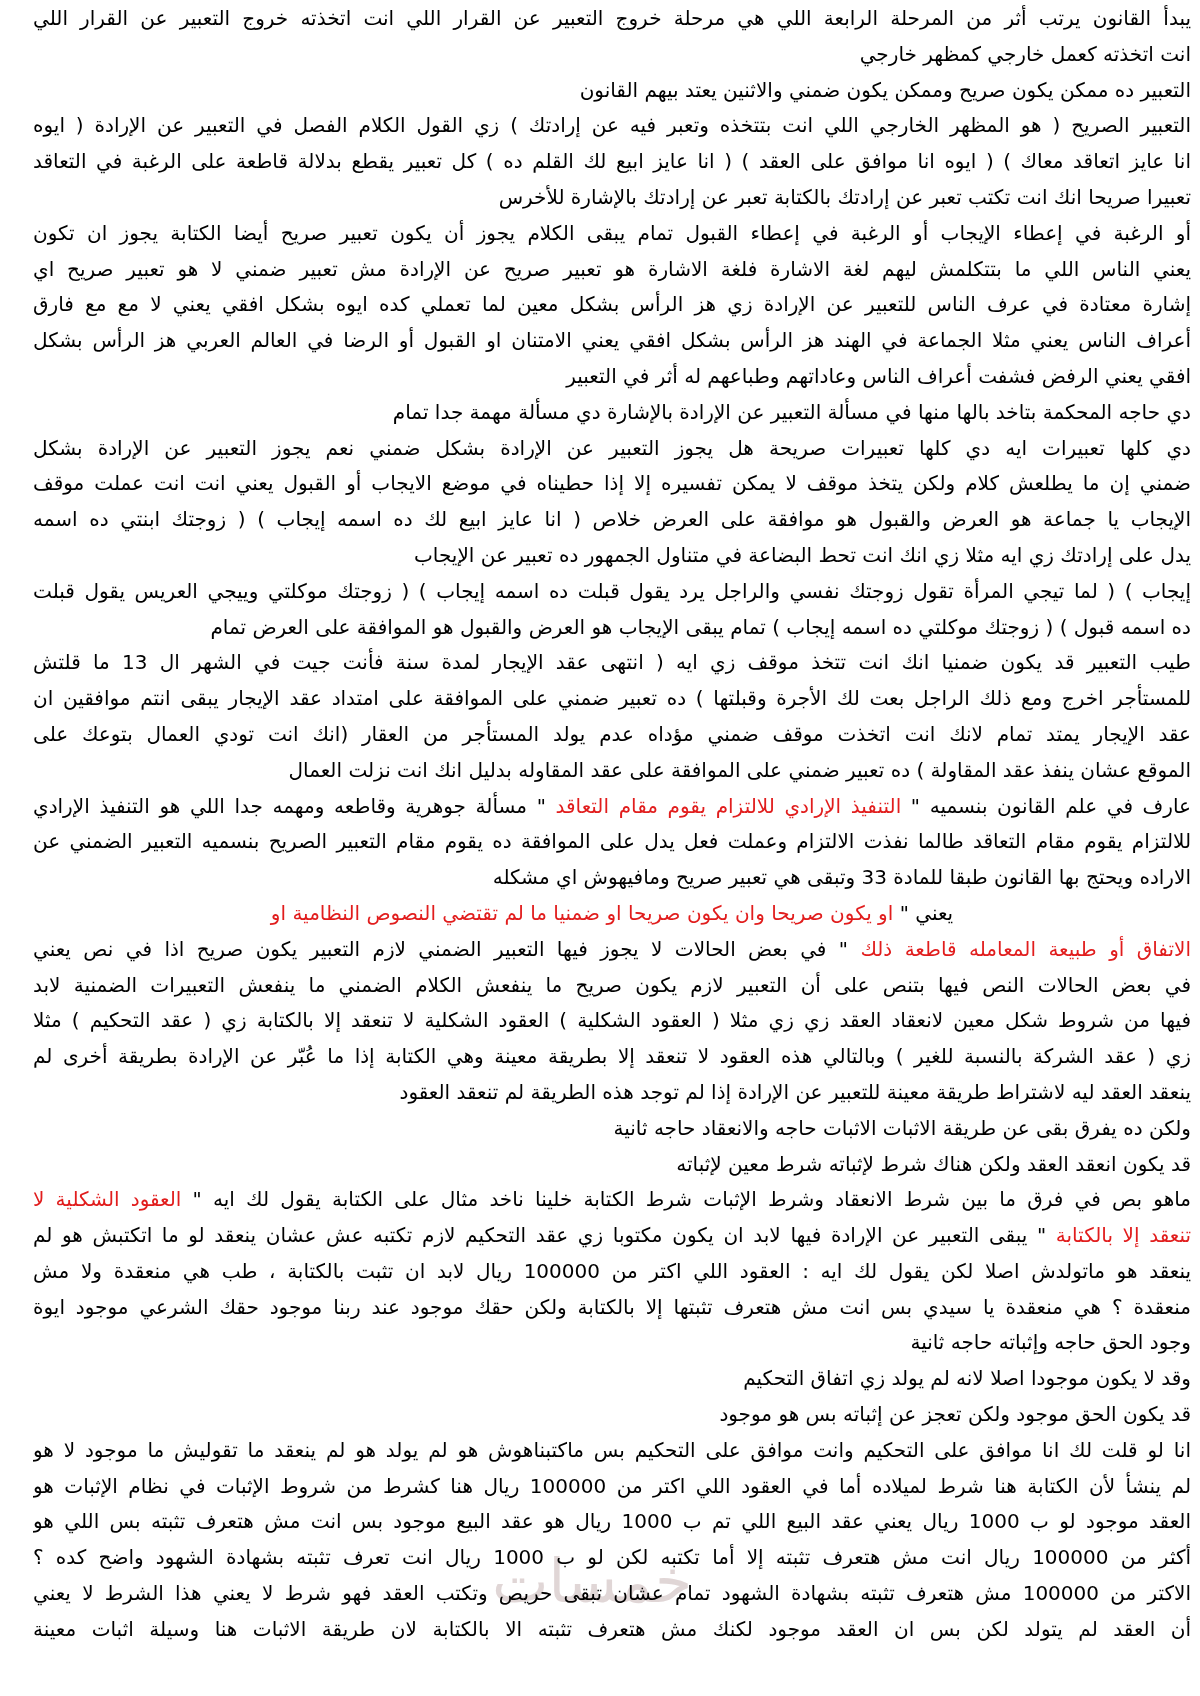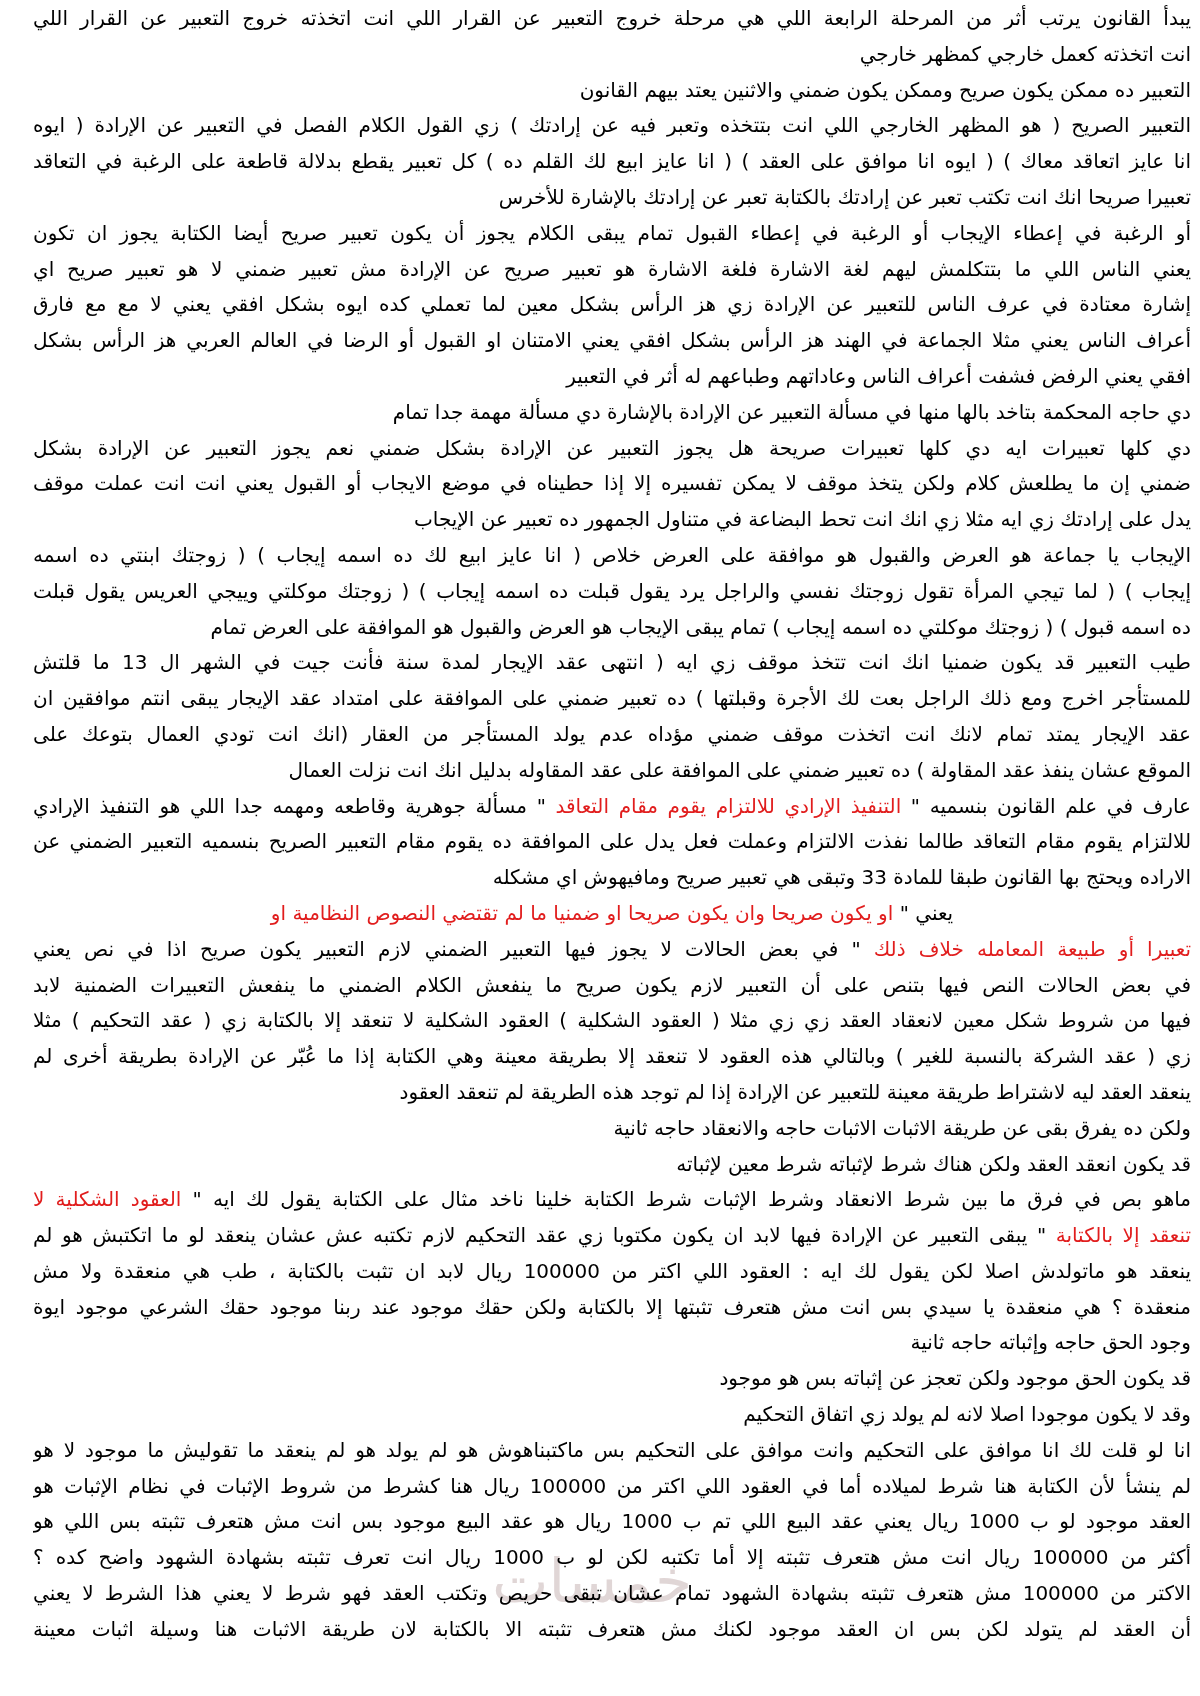--- a/index.html
+++ b/index.html
@@ -56,46 +56,46 @@
       <div class="line full"><span>انا عايز اتعاقد معاك ) ( ايوه انا موافق على العقد ) ( انا عايز ابيع لك القلم ده ) كل تعبير يقطع بدلالة قاطعة على الرغبة في التعاقد</span></div>
       <div class="line right"><span>تعبيرا صريحا انك انت تكتب تعبر عن إرادتك بالكتابة تعبر عن إرادتك بالإشارة للأخرس</span></div>
       <div class="line full"><span>أو الرغبة في إعطاء الإيجاب أو الرغبة في إعطاء القبول تمام يبقى الكلام يجوز أن يكون تعبير صريح أيضا الكتابة يجوز ان تكون</span></div>
       <div class="line full"><span>يعني الناس اللي ما بتتكلمش ليهم لغة الاشارة فلغة الاشارة هو تعبير صريح عن الإرادة مش تعبير ضمني لا هو تعبير صريح اي</span></div>
       <div class="line full"><span>إشارة معتادة في عرف الناس للتعبير عن الإرادة زي هز الرأس بشكل معين لما تعملي كده ايوه بشكل افقي يعني لا مع مع فارق</span></div>
       <div class="line full"><span>أعراف الناس يعني مثلا الجماعة في الهند هز الرأس بشكل افقي يعني الامتنان او القبول أو الرضا في العالم العربي هز الرأس بشكل</span></div>
       <div class="line right"><span>افقي يعني الرفض فشفت أعراف الناس وعاداتهم وطباعهم له أثر في التعبير</span></div>
       <div class="line right"><span>دي حاجه المحكمة بتاخد بالها منها في مسألة التعبير عن الإرادة بالإشارة دي مسألة مهمة جدا تمام</span></div>
       <div class="line full"><span>دي كلها تعبيرات ايه دي كلها تعبيرات صريحة هل يجوز التعبير عن الإرادة بشكل ضمني نعم يجوز التعبير عن الإرادة بشكل</span></div>
       <div class="line full"><span>ضمني إن ما يطلعش كلام ولكن يتخذ موقف لا يمكن تفسيره إلا إذا حطيناه في موضع الايجاب أو القبول يعني انت انت عملت موقف</span></div>
+      <div class="line full"><span>الإيجاب يا جماعة هو العرض والقبول هو موافقة على العرض خلاص ( انا عايز ابيع لك ده اسمه إيجاب ) ( زوجتك ابنتي ده اسمه</span></div>
       <div class="line right"><span>يدل على إرادتك  زي ايه مثلا زي انك انت تحط البضاعة في متناول الجمهور ده تعبير عن الإيجاب</span></div>
-      <div class="line full"><span>الإيجاب يا جماعة هو العرض والقبول هو موافقة على العرض خلاص ( انا عايز ابيع لك ده اسمه إيجاب ) ( زوجتك ابنتي ده اسمه</span></div>
       <div class="line full"><span>إيجاب ) ( لما تيجي المرأة تقول زوجتك نفسي والراجل يرد يقول قبلت ده اسمه إيجاب ) ( زوجتك موكلتي وييجي العريس يقول قبلت</span></div>
       <div class="line right"><span>ده اسمه قبول ) ( زوجتك موكلتي ده اسمه إيجاب ) تمام يبقى الإيجاب هو العرض والقبول هو الموافقة على العرض تمام</span></div>
       <div class="line full"><span>طيب التعبير قد يكون ضمنيا انك انت تتخذ موقف زي ايه ( انتهى عقد الإيجار لمدة سنة فأنت جيت في الشهر ال 13 ما قلتش</span></div>
       <div class="line full"><span>للمستأجر اخرج ومع ذلك الراجل بعت لك الأجرة وقبلتها ) ده تعبير ضمني على الموافقة على امتداد عقد الإيجار يبقى انتم موافقين ان</span></div>
       <div class="line full"><span>عقد الإيجار يمتد تمام لانك انت اتخذت موقف ضمني مؤداه عدم يولد المستأجر من العقار  (انك انت تودي العمال بتوعك على</span></div>
       <div class="line right"><span>الموقع عشان ينفذ عقد المقاولة ) ده تعبير ضمني على الموافقة على عقد المقاوله بدليل انك انت نزلت العمال</span></div>
       <div class="line full"><span>عارف في علم القانون بنسميه " </span><span class="red">التنفيذ الإرادي للالتزام يقوم مقام التعاقد</span><span> " مسألة جوهرية وقاطعه ومهمه جدا اللي هو التنفيذ الإرادي</span></div>
       <div class="line full"><span>للالتزام يقوم مقام التعاقد طالما نفذت الالتزام وعملت فعل يدل على الموافقة ده يقوم مقام التعبير الصريح بنسميه التعبير الضمني عن</span></div>
       <div class="line right"><span>الاراده ويحتج بها القانون طبقا للمادة 33 وتبقى هي تعبير صريح ومافيهوش اي مشكله</span></div>
       <div class="line center"><span>يعني " </span><span class="red">او يكون صريحا وان يكون صريحا او ضمنيا ما لم تقتضي النصوص النظامية او</span></div>
-      <div class="line full"><span class="red">تعبيرا أو طبيعة المعامله خلاف ذلك</span><span> " في بعض الحالات لا يجوز فيها التعبير الضمني لازم التعبير يكون صريح اذا في نص يعني</span></div>
+      <div class="line full"><span class="red">الاتفاق أو طبيعة المعامله قاطعة ذلك</span><span> " في بعض الحالات لا يجوز فيها التعبير الضمني لازم التعبير يكون صريح اذا في نص يعني</span></div>
       <div class="line full"><span>في بعض الحالات النص فيها بتنص على أن التعبير لازم يكون صريح ما ينفعش الكلام الضمني ما ينفعش التعبيرات الضمنية لابد</span></div>
       <div class="line full"><span>فيها من شروط شكل معين لانعقاد العقد زي زي مثلا ( العقود الشكلية ) العقود الشكلية لا تنعقد إلا بالكتابة زي ( عقد التحكيم ) مثلا</span></div>
       <div class="line full"><span>زي ( عقد الشركة بالنسبة للغير ) وبالتالي هذه العقود لا تنعقد إلا بطريقة معينة وهي الكتابة إذا ما عُبّر عن الإرادة بطريقة أخرى لم</span></div>
       <div class="line right"><span>ينعقد العقد ليه لاشتراط طريقة معينة للتعبير عن الإرادة إذا لم توجد هذه الطريقة لم تنعقد العقود</span></div>
       <div class="line right"><span>ولكن ده يفرق بقى عن طريقة الاثبات الاثبات حاجه والانعقاد حاجه ثانية</span></div>
       <div class="line right"><span>قد يكون انعقد العقد ولكن هناك شرط لإثباته شرط معين لإثباته</span></div>
       <div class="line full"><span>ماهو بص في فرق ما بين شرط الانعقاد وشرط الإثبات شرط الكتابة خلينا ناخد مثال على الكتابة يقول لك ايه " </span><span class="red">العقود الشكلية لا</span></div>
       <div class="line full"><span class="red">تنعقد إلا بالكتابة</span><span> " يبقى التعبير عن الإرادة فيها لابد ان يكون مكتوبا زي عقد التحكيم لازم تكتبه عش عشان ينعقد لو ما اتكتبش هو لم</span></div>
       <div class="line full"><span>ينعقد هو ماتولدش اصلا لكن يقول لك ايه : العقود اللي اكتر من 100000 ريال لابد ان تثبت بالكتابة ، طب هي منعقدة ولا مش</span></div>
       <div class="line full"><span>منعقدة ؟ هي منعقدة يا سيدي بس انت مش هتعرف تثبتها إلا بالكتابة ولكن حقك موجود عند ربنا موجود حقك الشرعي موجود ايوة</span></div>
       <div class="line right"><span>وجود الحق حاجه وإثباته حاجه ثانية</span></div>
+      <div class="line right"><span>وقد لا يكون موجودا اصلا لانه لم يولد زي اتفاق التحكيم</span></div>
       <div class="line right"><span>قد يكون الحق موجود ولكن تعجز عن إثباته بس هو موجود</span></div>
-      <div class="line right"><span>وقد لا يكون موجودا اصلا لانه لم يولد زي اتفاق التحكيم</span></div>
       <div class="line full"><span>انا لو قلت لك انا موافق على التحكيم وانت موافق على التحكيم بس ماكتبناهوش هو لم يولد هو لم ينعقد ما تقوليش ما موجود لا هو</span></div>
       <div class="line full"><span>لم ينشأ لأن الكتابة هنا شرط لميلاده أما في العقود اللي اكتر من 100000 ريال هنا كشرط من شروط الإثبات في نظام الإثبات هو</span></div>
       <div class="line full"><span>العقد موجود لو ب 1000 ريال يعني عقد البيع اللي تم ب 1000 ريال هو عقد البيع موجود بس انت مش هتعرف تثبته بس اللي هو</span></div>
       <div class="line full"><span>أكثر من 100000 ريال انت مش هتعرف تثبته إلا أما تكتبه لكن لو ب 1000 ريال انت تعرف تثبته بشهادة الشهود واضح كده ؟</span></div>
       <div class="line full"><span>الاكتر من 100000 مش هتعرف تثبته بشهادة الشهود تمام عشان تبقى حريص وتكتب العقد فهو شرط لا يعني هذا الشرط لا يعني</span></div>
       <div class="line full"><span>أن العقد لم يتولد لكن بس ان العقد موجود لكنك مش هتعرف تثبته الا بالكتابة لان طريقة الاثبات هنا وسيلة اثبات معينة</span></div>
     </div>
 </div>
 
 </body></html>

